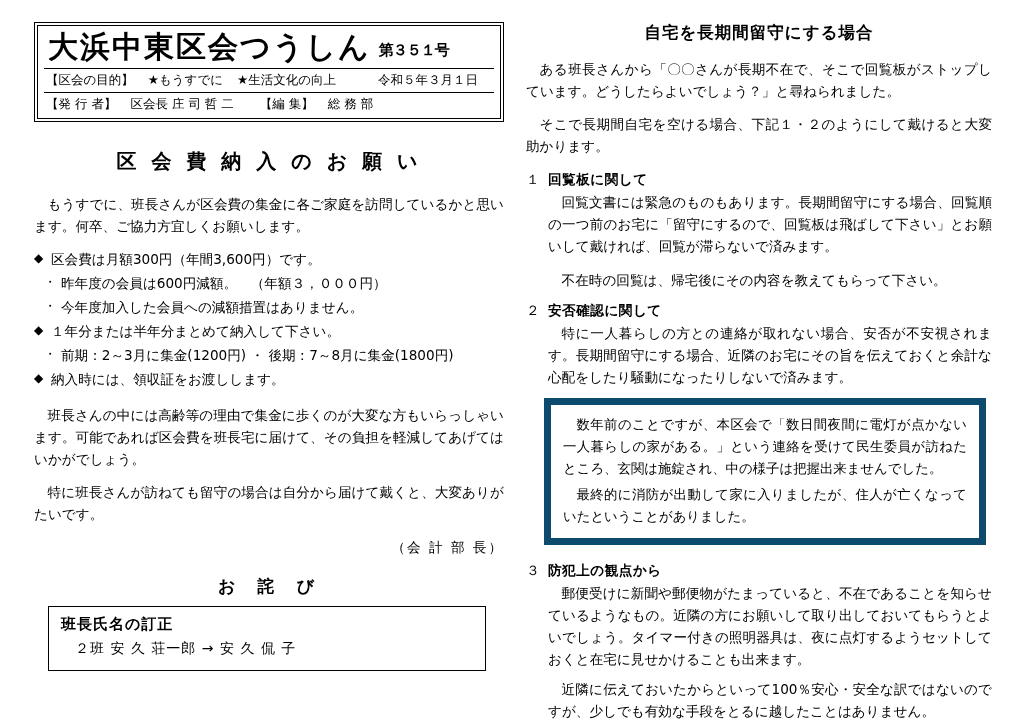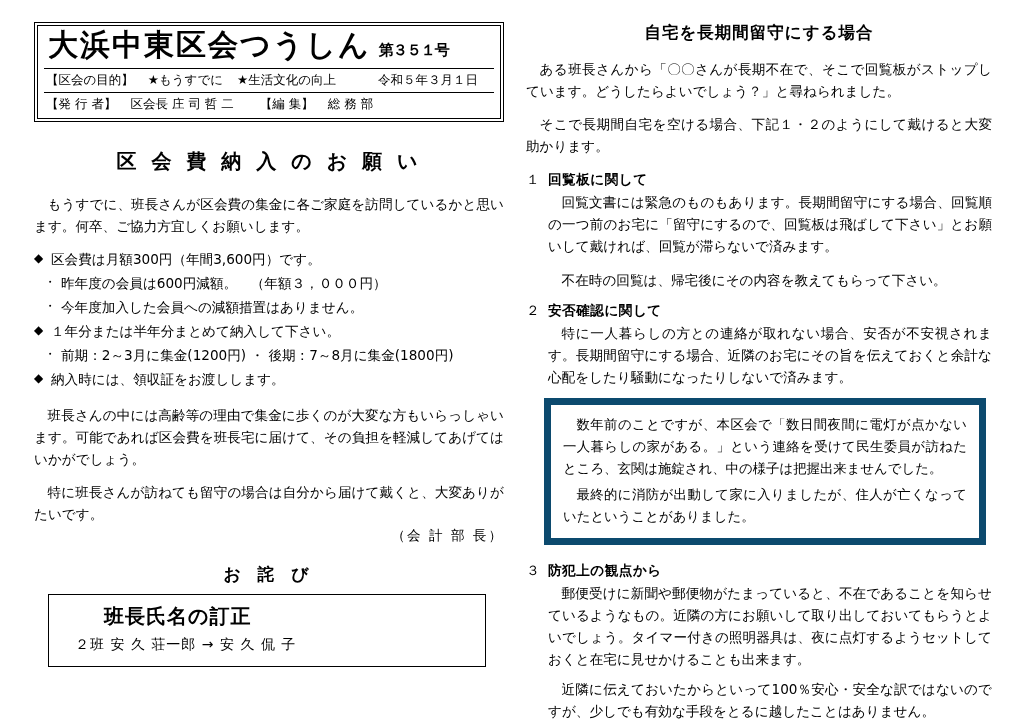--- a/index.html
+++ b/index.html
@@ -42,21 +42,21 @@
     border: 1px solid #000;
     padding: 4px 6px 2px 6px;
   }
   .masthead-title-row {
     display: flex;
     align-items: flex-end;
     gap: 8px;
     padding: 2px 0 6px 4px;
   }
   .masthead-title {
-    font-family: Liberation Mono, monospace;
+    font-family: Liberation Sans, sans-serif;
     font-weight: bold;
     font-size: 30px;
     letter-spacing: 2px;
     line-height: 1;
   }
   .masthead-issue {
     font-family: "DejaVu Sans", sans-serif;
     font-size: 15px;
     font-weight: bold;
     padding-bottom: 2px;
@@ -89,38 +89,38 @@
   }
   h2.sec-heading {
     font-family: "DejaVu Sans", sans-serif;
     font-size: 16.5px;
     font-weight: bold;
     text-align: center;
     letter-spacing: 1px;
     margin: 0 0 14px 0;
   }
   h3.apology-heading {
-    font-family: Liberation Sans, sans-serif;
+    font-family: Liberation Mono, monospace;
     font-size: 17px;
     font-weight: bold;
     text-align: center;
     letter-spacing: 6px;
     margin: 18px 0 8px 0;
   }
 
   
   p.body {
     font-family: "DejaVu Sans", sans-serif;
     font-size: 13.6px;
     line-height: 1.62;
     margin: 0 0 11px 0;
     text-align: justify;
   }
   p.body.indent { text-indent: 1em; }
-  p.tight { margin-bottom: 2px; }
+  p.tight { margin-bottom: 14px; }
 
   ul.bullets {
     list-style: none;
     margin: 0;
     padding: 0;
   }
   ul.bullets li {
     font-family: "DejaVu Sans", sans-serif;
     font-size: 13.6px;
     line-height: 1.62;
@@ -147,25 +147,24 @@
   }
 
   
   .apology-box {
     border: 1px solid #000;
     margin: 0 18px 0 14px;
     padding: 8px 12px 8px 12px;
   }
   .apology-box .title {
     font-family: "DejaVu Sans", sans-serif;
-    font-size: 20px;
+    font-size: 15px;
     font-weight: bold;
     letter-spacing: 1px;
     margin-bottom: 6px;
-    margin-left: 43px;
   }
   .apology-row {
     font-family: "DejaVu Sans", sans-serif;
     font-size: 14px;
     letter-spacing: 1px;
     margin: 0 0 4px 14px;
     white-space: nowrap;
   }
   .apology-note {
     font-family: "DejaVu Sans", sans-serif;

